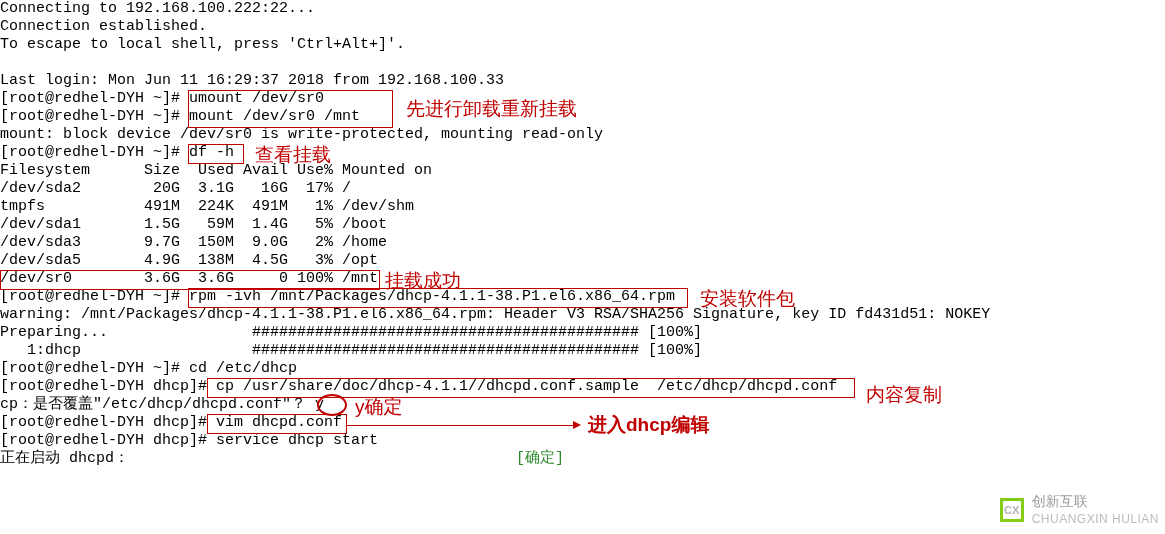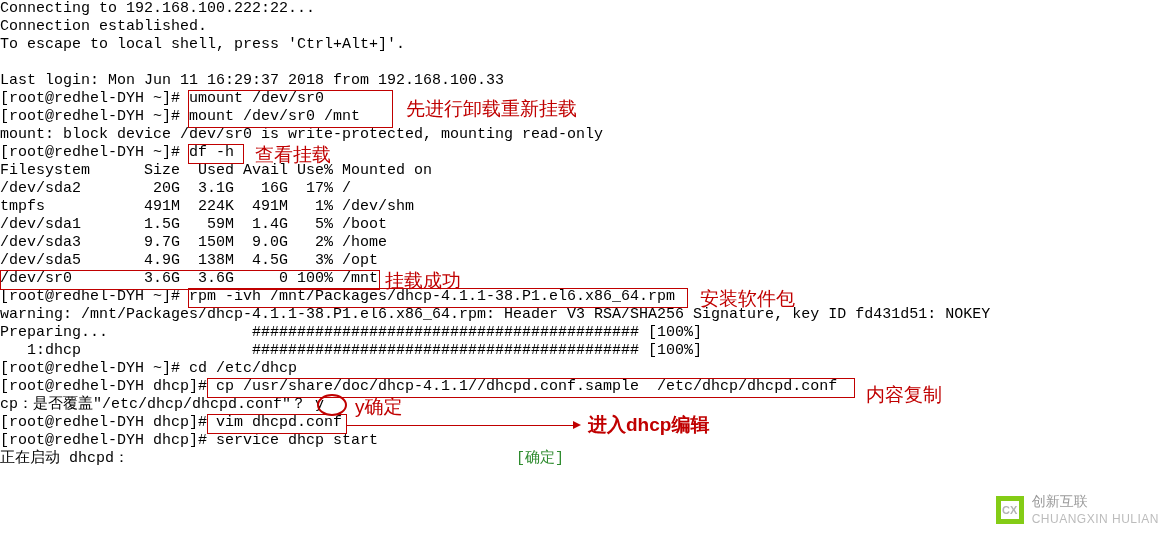--- a/index.html
+++ b/index.html
@@ -70,21 +70,21 @@
     gap: 8px;
     font-family: "Microsoft YaHei", sans-serif;
     color: #b3b3b3;
     font-size: 12px;
   }
   .wm-logo {
     width: 18px; height: 18px;
     display: flex; align-items: center; justify-content: center;
     color: #b3b3b3;
     font-weight: bold;
-    border: 5px solid #84cc16;
+    border: 3px solid #84cc16;
     font-size: 11px;
   }
 </style>
 </head>
 <body>
 
 <pre><span>Connecting to 192.168.100.222:22...</span>
 <span>Connection established.</span>
 <span>To escape to local shell, press 'Ctrl+Alt+]'.</span>
 <span></span>

